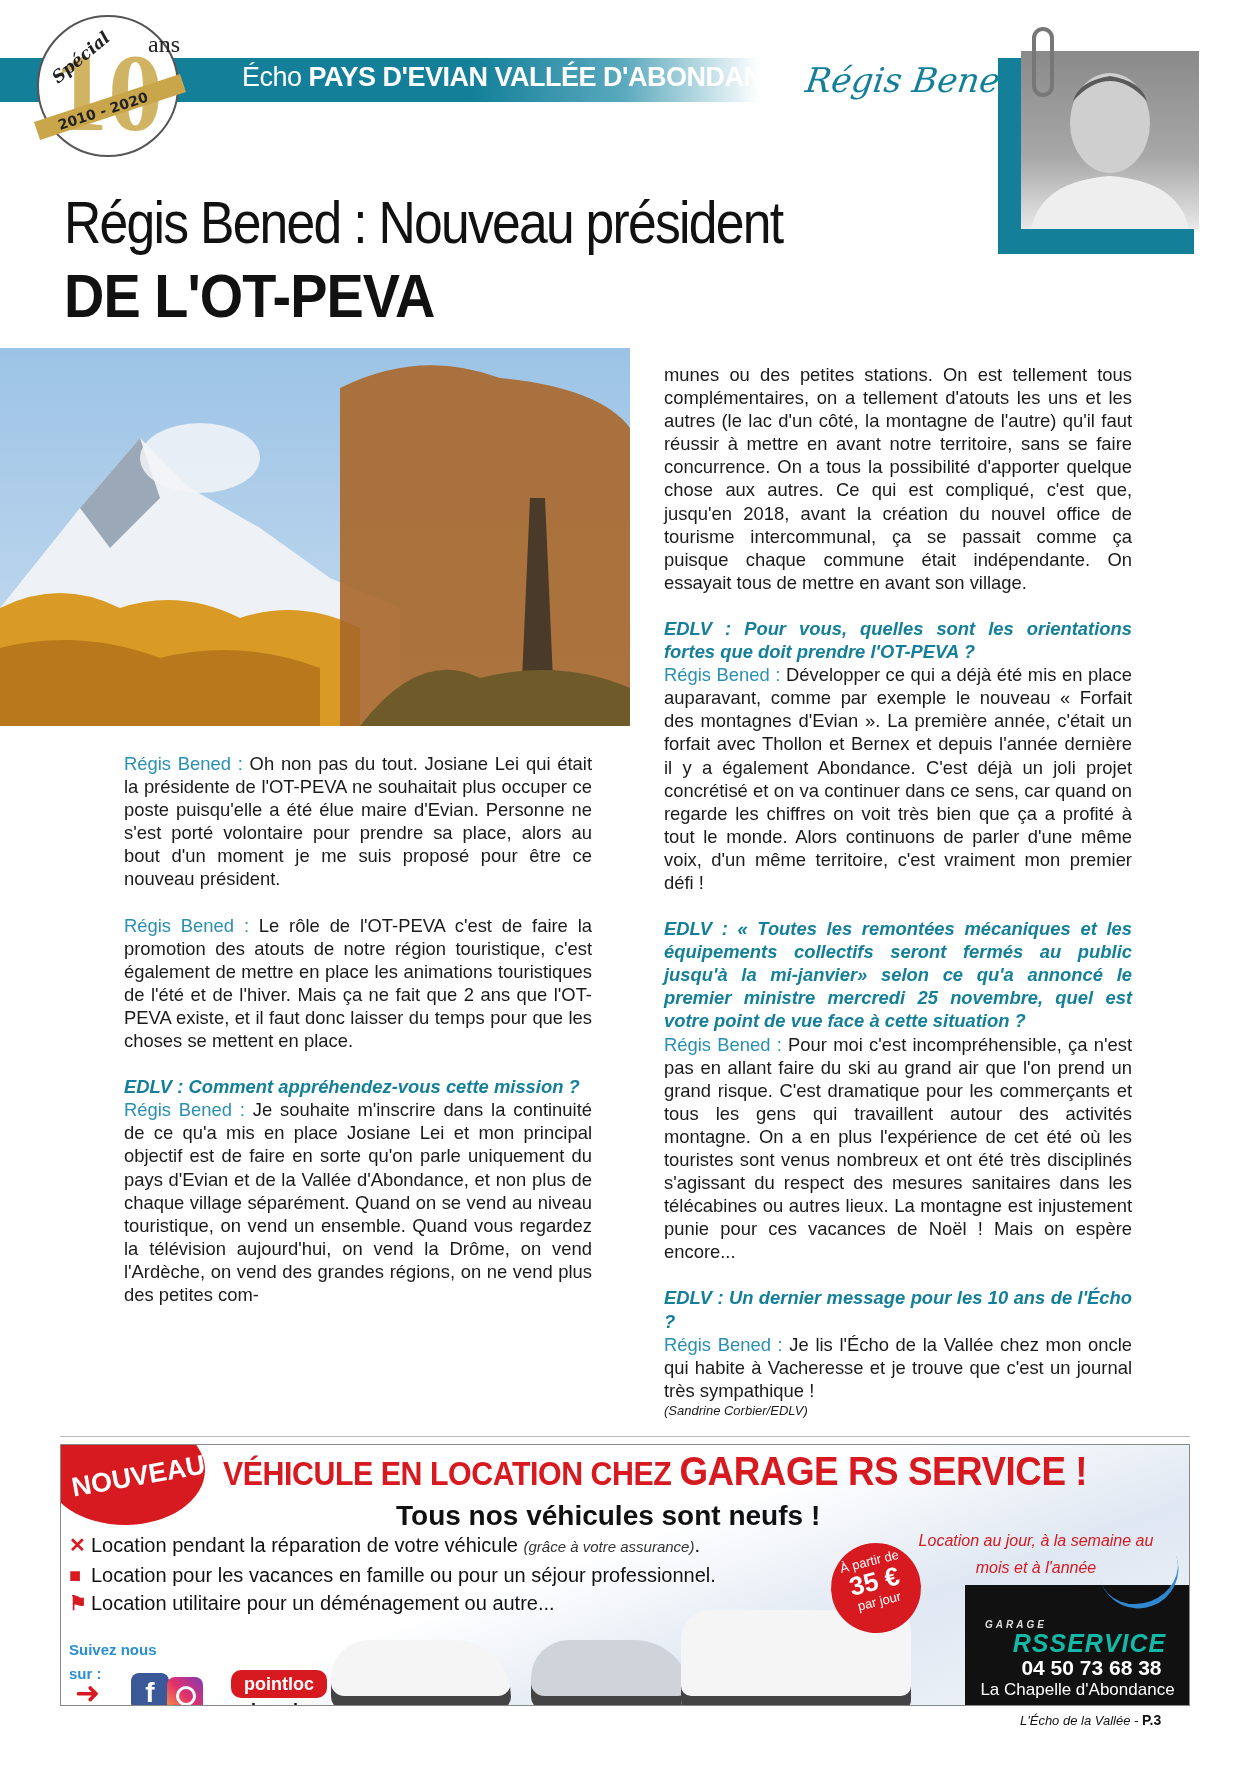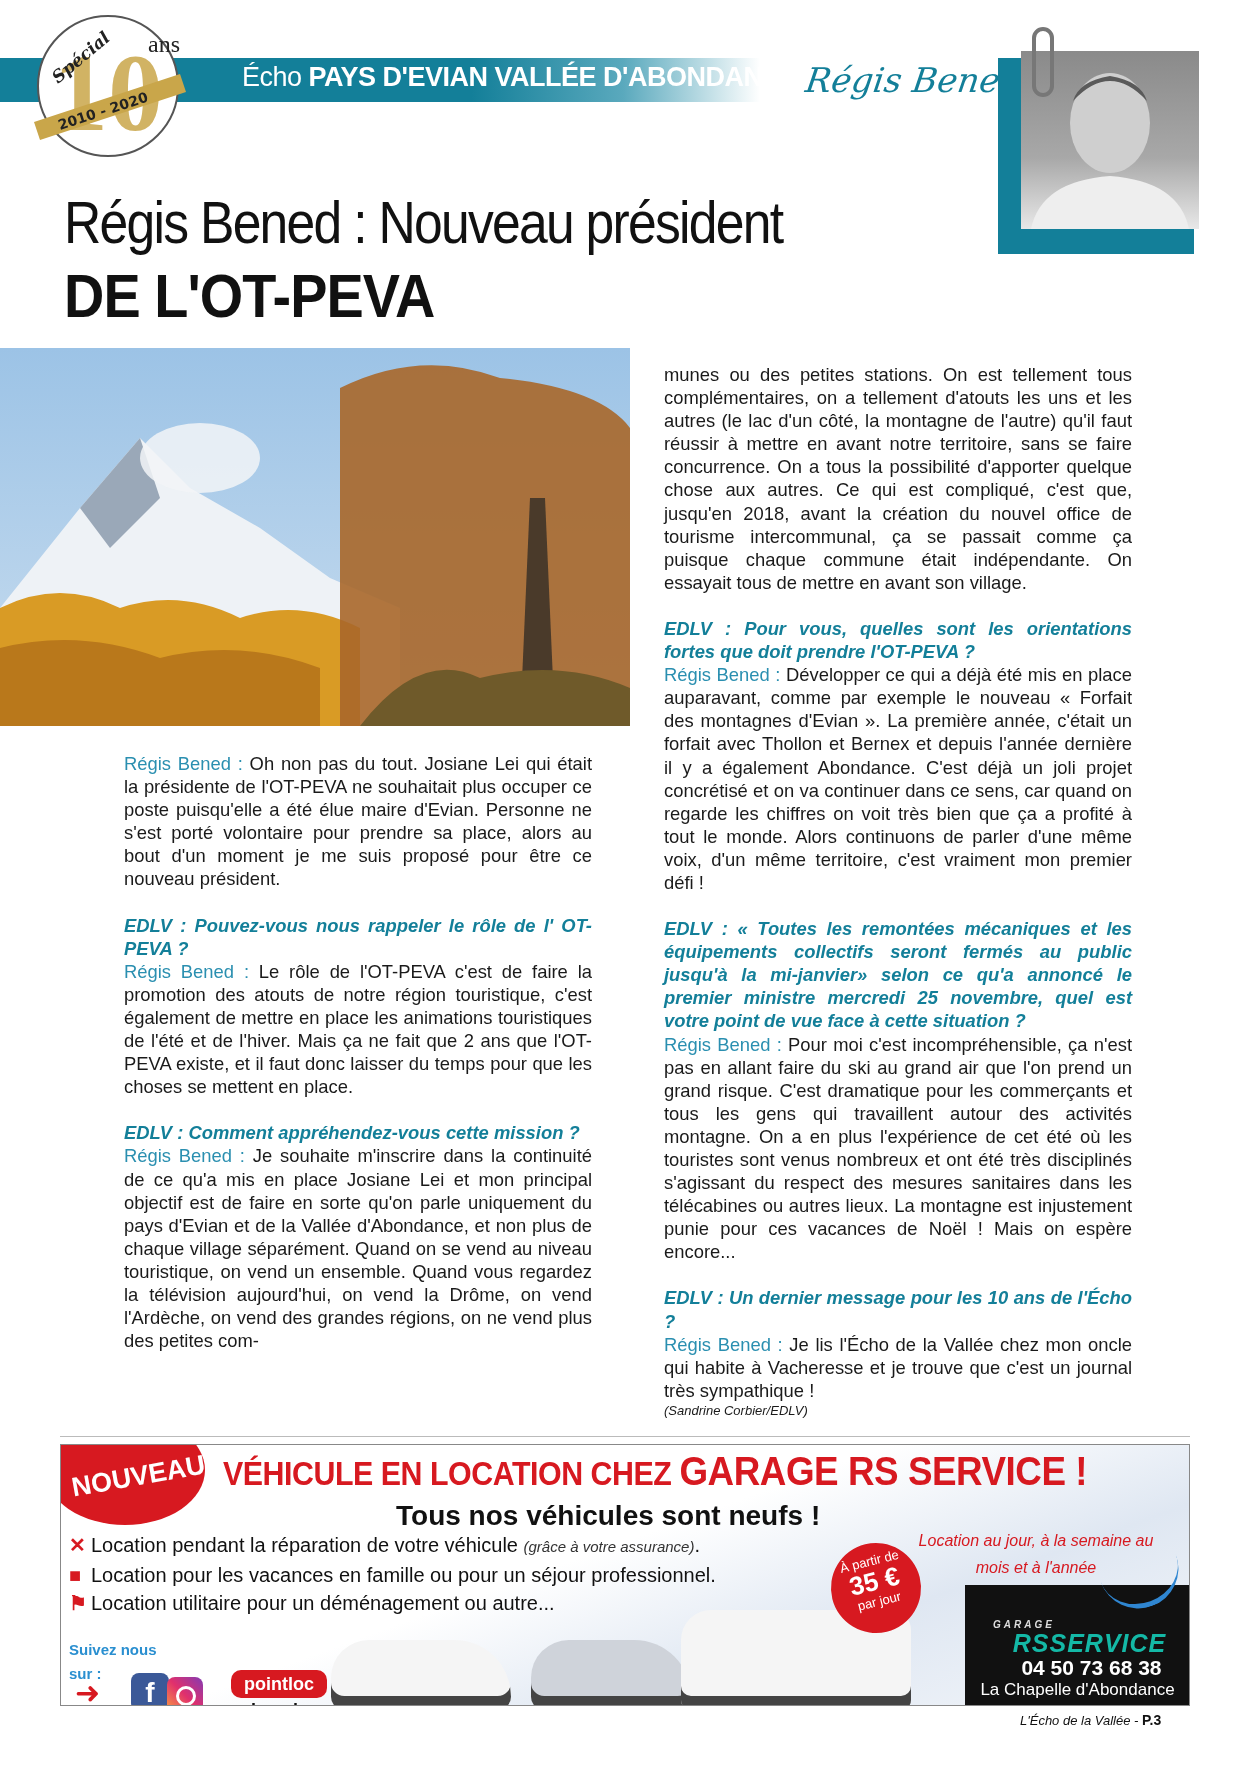--- a/index.html
+++ b/index.html
@@ -46,21 +46,21 @@
   .car{background:#f5f5f5;border-radius:40px 60px 14px 14px;box-shadow:inset 0 -14px 0 #444;}
   .car1{left:270px;top:195px;width:180px;height:70px;}
   .car2{left:470px;top:195px;width:160px;height:70px;background:#cfd3da;}
   .van{left:620px;top:165px;width:230px;height:100px;border-radius:30px 20px 10px 10px;}
   .price{left:770px;top:98px;width:90px;height:90px;border-radius:50%;background:#d71920;color:#fff;text-align:center;font-family:"Liberation Sans",sans-serif;transform:rotate(-14deg);}
   .price .a{font-size:13px;display:block;margin-top:10px;}
   .price .b{font-size:26px;font-weight:700;display:block;line-height:26px;}
   .price .c{font-size:13px;display:block;}
   .ad-period{left:840px;top:82px;width:270px;text-align:center;font-family:"Liberation Sans",sans-serif;font-style:italic;font-size:16px;line-height:27px;color:#d71920;}
   .garage{left:904px;top:140px;width:225px;height:121px;background:#111;color:#fff;text-align:center;font-family:"Liberation Sans",sans-serif;}
-  .garage .g1{font-size:10px;letter-spacing:3px;font-style:italic;font-weight:700;margin-top:34px;display:block;text-align:left;padding-left:28px;color:#ddd;}
+  .garage .g1{font-size:10px;letter-spacing:3px;font-style:italic;font-weight:700;margin-top:34px;display:block;text-align:left;padding-left:20px;color:#ddd;}
   .garage .g2{font-size:25px;font-style:italic;font-weight:700;letter-spacing:1px;display:block;color:#14b8a6;line-height:26px;margin-left:24px;}
   .garage .g3{font-size:21px;font-weight:700;display:block;line-height:24px;padding-left:28px;}
   .garage .g4{font-size:17px;display:block;line-height:20px;}
   .swoosh{left:1040px;top:98px;width:80px;height:60px;border-bottom:5px solid #2f86d1;border-radius:0 0 60px 60px;transform:rotate(-20deg);}
   .footer{left:1020px;top:1712px;font-family:"Liberation Sans",sans-serif;font-size:13px;font-style:italic;color:#111;white-space:nowrap;}
   .footer b{font-style:normal;font-weight:700;font-size:14px;}
 </style>
 </head>
 <body>
 
@@ -109,21 +109,20 @@
     <path d="M520 378 L530 150 L545 150 L555 378Z" fill="#4a3a2a"></path>
     <path d="M360 378 Q420 300 480 330 Q560 310 630 340 L630 378Z" fill="#6f5a2a"></path>
   </svg>
 </div>
 
 <div class="abs col col1">
   <div class="para">
     <span class="speaker">Régis Bened : </span><span>Oh non pas du tout. Josiane Lei qui était la présidente de l'OT-PEVA ne souhaitait plus occuper ce poste puisqu'elle a été élue maire d'Evian. Personne ne s'est porté volontaire pour prendre sa place, alors au bout d'un moment je me suis proposé pour être ce nouveau président.</span>
   </div>
   <div class="para">
-    <span class="q">EDLV : Pouvez-vous nous rappeler le rôle de l' OT-PEVA ?</span>
     <span class="speaker">Régis Bened : </span><span>Le rôle de l'OT-PEVA c'est de faire la promotion des atouts de notre région touristique, c'est également de mettre en place les animations touristiques de l'été et de l'hiver. Mais ça ne fait que 2 ans que l'OT-PEVA existe, et il faut donc laisser du temps pour que les choses se mettent en place.</span>
   </div>
   <div class="para">
     <span class="q">EDLV : Comment appréhendez-vous cette mission ?</span>
     <span class="speaker">Régis Bened : </span><span>Je souhaite m'inscrire dans la continuité de ce qu'a mis en place Josiane Lei et mon principal objectif est de faire en sorte qu'on parle uniquement du pays d'Evian et de la Vallée d'Abondance, et non plus de chaque village séparément. Quand on se vend au niveau touristique, on vend un ensemble. Quand vous regardez la télévision aujourd'hui, on vend la Drôme, on vend l'Ardèche, on vend des grandes régions, on ne vend plus des petites com-</span>
   </div>
 </div>
 
 <div class="abs col col2">
   <div class="para">munes ou des petites stations. On est tellement tous complémentaires, on a tellement d'atouts les uns et les autres (le lac d'un côté, la montagne de l'autre) qu'il faut réussir à mettre en avant notre territoire, sans se faire concurrence. On a tous la possibilité d'apporter quelque chose aux autres. Ce qui est compliqué, c'est que, jusqu'en 2018, avant la création du nouvel office de tourisme intercommunal, ça se passait comme ça puisque chaque commune était indépendante. On essayait tous de mettre en avant son village.</div>

